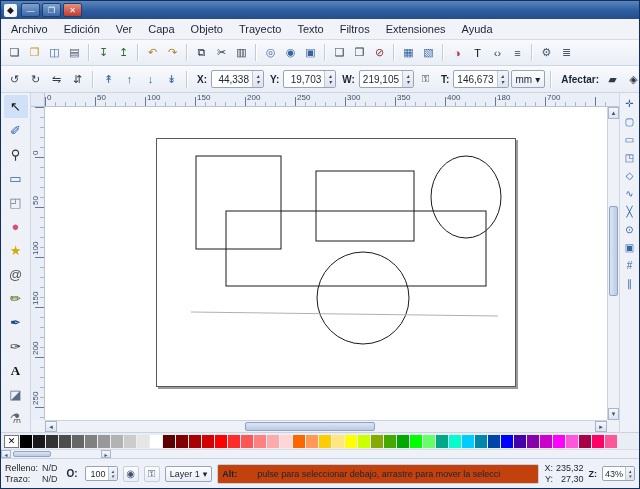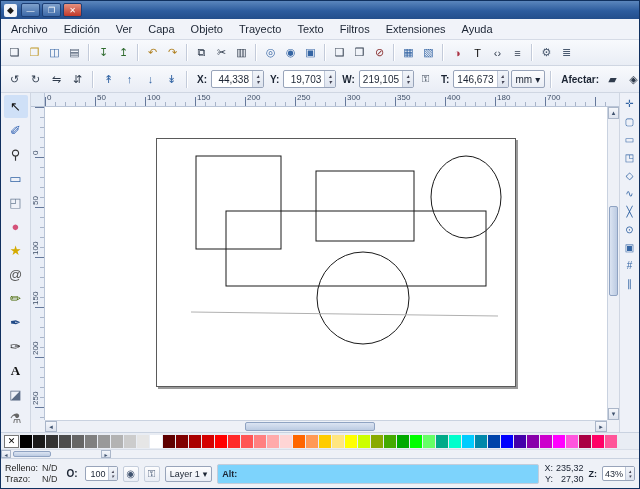--- a/index.html
+++ b/index.html
@@ -73,21 +73,21 @@
   
   .statusbar{height:30px;flex:0 0 30px;display:flex;align-items:center;gap:5px;padding:0 4px;background:#eef1f7;border-top:1px solid #c9d2e0;font-size:10px;white-space:nowrap}
   .fs-block{display:grid;grid-template-columns:auto auto;column-gap:4px;row-gap:1px;font-size:9px;align-items:center}
   .fs-block .lab{color:#222}
   .fs-block .val{color:#333}
   .mini-spin{display:flex;align-items:center;height:15px;border:1px solid #98a4ba;background:#fff;border-radius:2px}
   .mini-spin .val{padding:0 2px;font-size:9px;min-width:22px;text-align:right}
   .mini-spin .arrows{width:9px;height:100%;display:flex;flex-direction:column;align-items:center;justify-content:center;background:linear-gradient(#f2f5fa,#dde3ee);border-left:1px solid #c0c8d8;font-size:5px;line-height:5px;color:#445}
   .sicon{width:16px;height:16px;display:flex;align-items:center;justify-content:center;font-size:10px;color:#40536f;border:1px solid #c4cddb;border-radius:2px;background:linear-gradient(#fdfdfe,#e9edf5)}
   .layer-combo{display:flex;align-items:center;gap:3px;height:16px;border:1px solid #98a4ba;background:linear-gradient(#fdfdfe,#e9edf5);border-radius:2px;padding:0 4px;font-size:9px}
-  .msg{flex:1;min-width:60px;height:20px;display:flex;align-items:center;gap:20px;border:1px solid #c4cddb;background:#7dd3fc;border-radius:2px;padding:0 4px;overflow:hidden;font-size:9px}
+  .msg{flex:1;min-width:60px;height:20px;display:flex;align-items:center;gap:20px;border:1px solid #c4cddb;background:#c2410c;border-radius:2px;padding:0 4px;overflow:hidden;font-size:9px}
   .msg b{font-size:9px}
   .coords{display:grid;grid-template-columns:auto auto;column-gap:3px;row-gap:1px;font-size:9px;text-align:right}
   .zoomlab{font-weight:bold;font-size:9px}
 </style>
 </head>
 <body>
 
 <div class="window" data-name="inkscape-window">
 
   <div class="titlebar" data-name="titlebar">
@@ -467,20 +467,21 @@
         </span>
     </span>
     <span class="sicon" data-name="layer-visibility-icon">◉</span>
     <span class="sicon" data-name="layer-lock-icon">⚿</span>
     <span class="layer-combo" data-name="layer-selector">
       <span data-name="layer-name">Layer 1</span>
       <span data-name="chevron-down-icon">▾</span>
     </span>
     <span class="msg" data-name="status-message">
       <b data-name="status-message-key">Alt:</b>
+      <span data-name="status-message-text"> pulse para seleccionar debajo, arrastre para mover la selecci</span>
     </span>
     <span class="coords" data-name="cursor-coordinates">
       <span data-name="x-coord-label">X:</span>
       <span data-name="x-coord-value">235,32</span>
       <span data-name="y-coord-label">Y:</span>
       <span data-name="y-coord-value">27,30</span>
     </span>
     <span class="zoomlab" data-name="zoom-label">Z:</span>
     <span class="mini-spin" data-name="zoom-input">
       <span class="val" data-name="zoom-value">43%</span>

